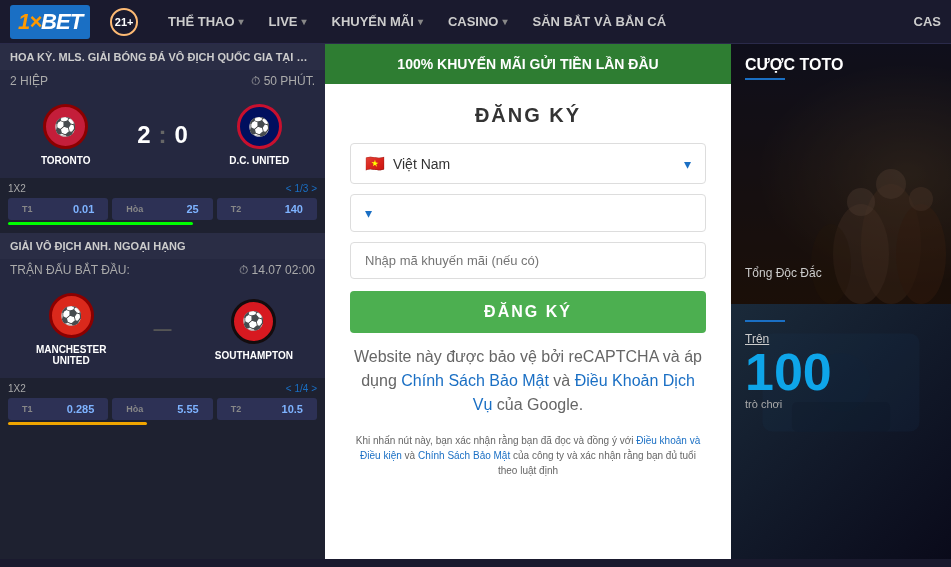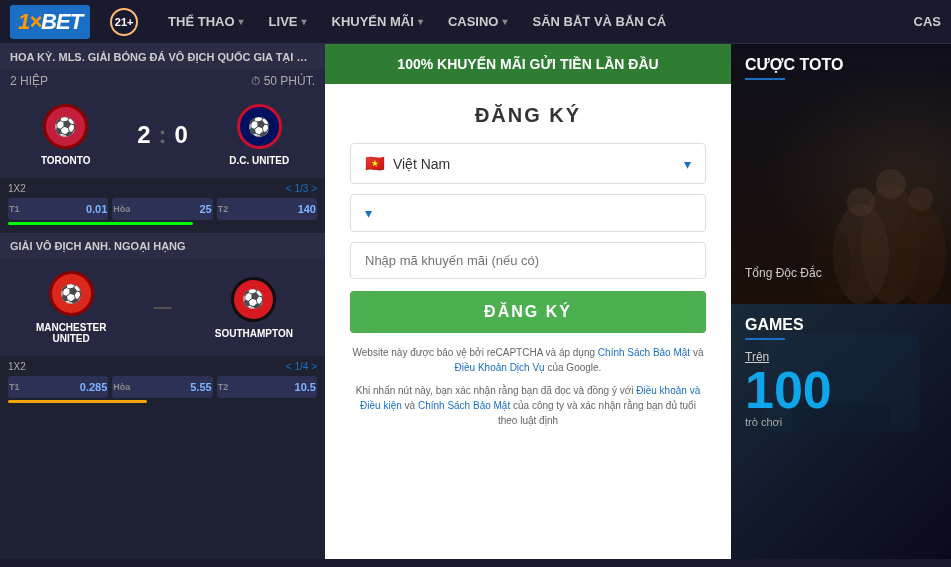--- a/index.html
+++ b/index.html
@@ -151,21 +151,21 @@
     .odds-buttons {
       display: flex;
       gap: 4px;
     }
     .odd-btn {
       flex: 1;
       background: #2d3155;
       border: none;
       color: #7eb3ff;
       font-size: 11px;
-      padding: 5px 1px;
+      padding: 5px 14px;
       border-radius: 3px;
       cursor: pointer;
       display: flex;
       justify-content: space-between;
       align-items: center;
       font-weight: bold;
     }
     .odd-btn span:first-child { color: #888; font-size: 9px; }
     .progress-bar { height: 3px; background: #0f0; margin-top: 2px; border-radius: 2px; }
     .progress-bar.yellow { background: #f0a500; }
@@ -230,25 +230,25 @@
       width: 100%;
       padding: 12px;
       font-size: 16px;
       font-weight: bold;
       border-radius: 4px;
       cursor: pointer;
       letter-spacing: 2px;
       margin-bottom: 12px;
     }
     .recaptcha-text {
-      font-size: 10px;
+      font-size: 16px;
       color: #666;
       text-align: center;
       line-height: 1.5;
-      margin-bottom: 8px;
+      margin-bottom: 16px;
     }
     .recaptcha-text a { color: #1a6fc4; text-decoration: none; }
     .terms-text {
       font-size: 10px;
       color: #666;
       text-align: center;
       line-height: 1.5;
     }
     .terms-text a { color: #1a6fc4; text-decoration: none; }
 
@@ -441,20 +441,24 @@
           </button>
         </div>
         <div class="progress-bar" style="width:60%"></div>
       </div>
     </div>
 
     <div class="match-card">
       <div class="match-header">
         <span class="title">GIẢI VÔ ĐỊCH ANH. NGOẠI HẠNG</span>
       </div>
+      <div class="match-sub">
+        <span>TRẬN ĐẤU BẮT ĐẦU:</span>
+        <span class="timer">⏱ 14.07 02:00</span>
+      </div>
       <div class="teams-row">
         <div class="team">
           <div class="team-logo manu-logo">
             <span style="color:#fff;font-size:18px;">⚽</span>
           </div>
           <div class="team-name">MANCHESTER UNITED</div>
         </div>
         <div style="display:flex;align-items:center;">
           <span style="color:#555;font-size:18px;font-weight:bold;">—</span>
         </div>
@@ -541,21 +545,20 @@
     </div>
 
     <div class="games-section">
       <div class="games-visual">
         <svg style="position:absolute;width:100%;height:100%;opacity:0.4;" viewBox="0 0 220 260">
           <rect x="30" y="30" width="160" height="100" rx="10" fill="#1a3a5a" opacity="0.4"></rect>
           <circle cx="110" cy="80" r="30" fill="#0a2a4a" opacity="0.3"></circle>
           <rect x="60" y="100" width="100" height="30" rx="5" fill="#0a1a2a" opacity="0.5"></rect>
         </svg>
       </div>
-      <div class="games-title">GAMES</div>
       <div class="games-divider"></div>
       <div class="games-label">Trên</div>
       <div class="games-count">100</div>
       <div class="games-sub">trò chơi</div>
     </div>
 
   </div>
 
 </div>
 

